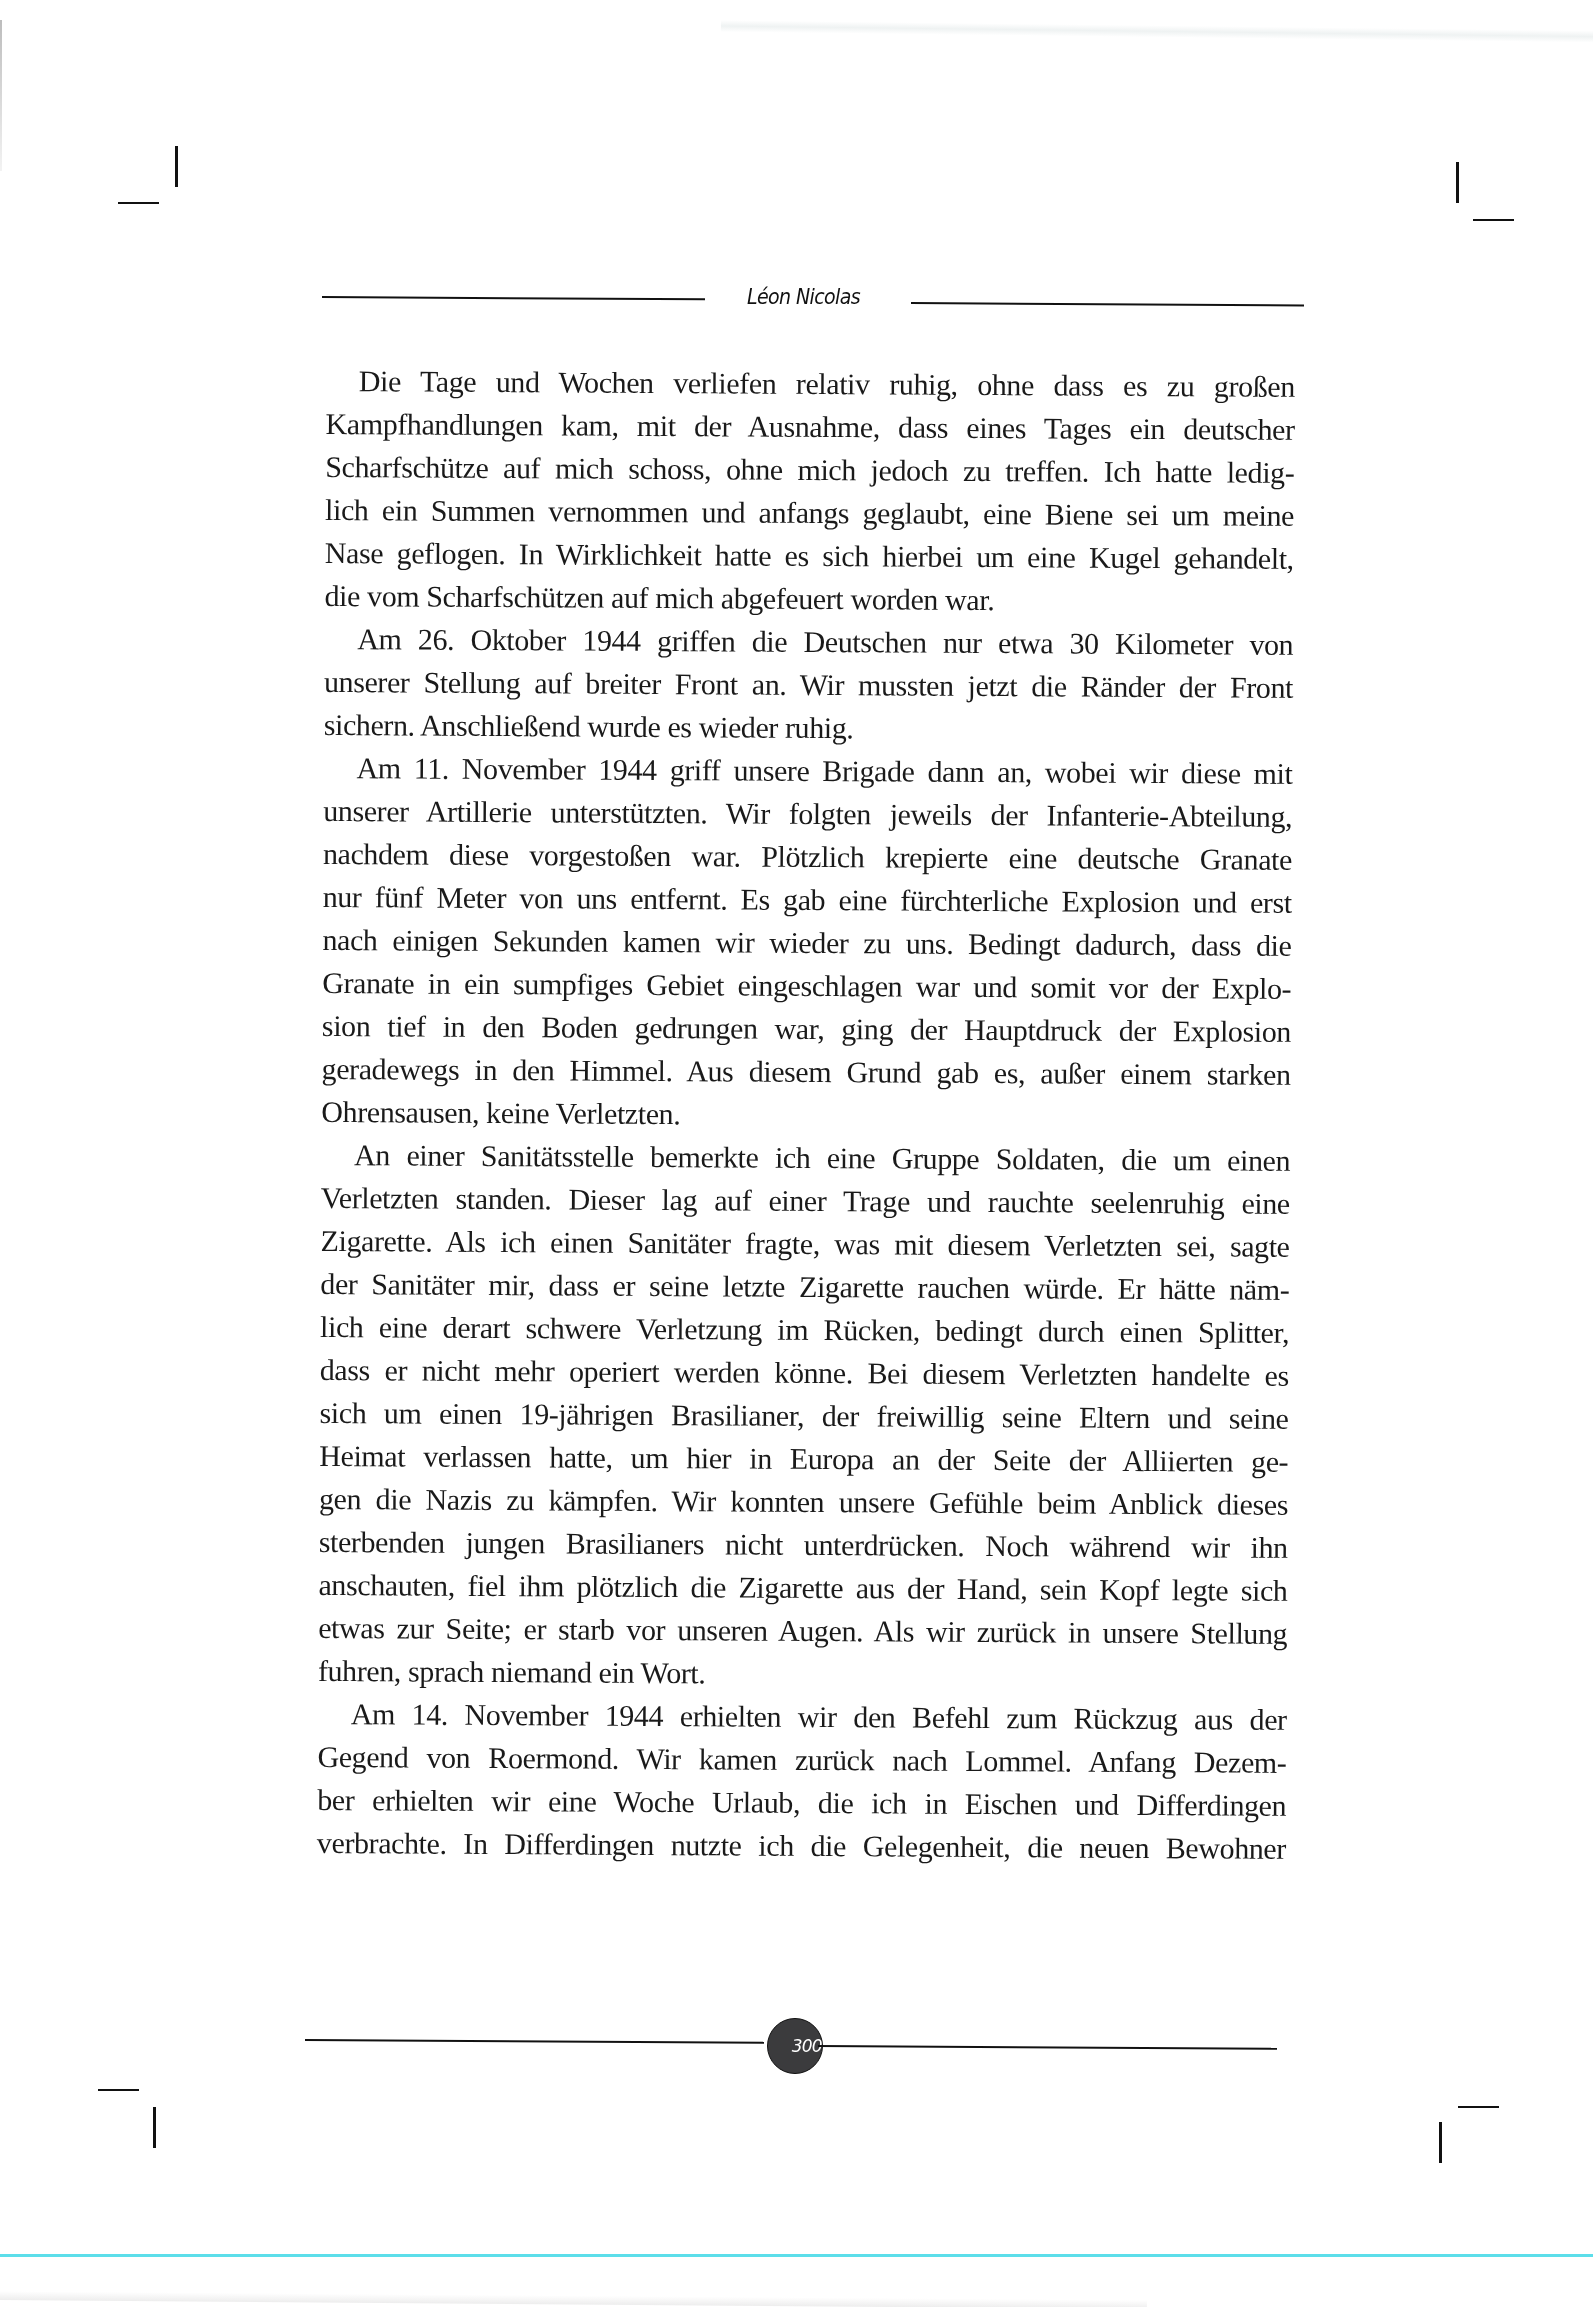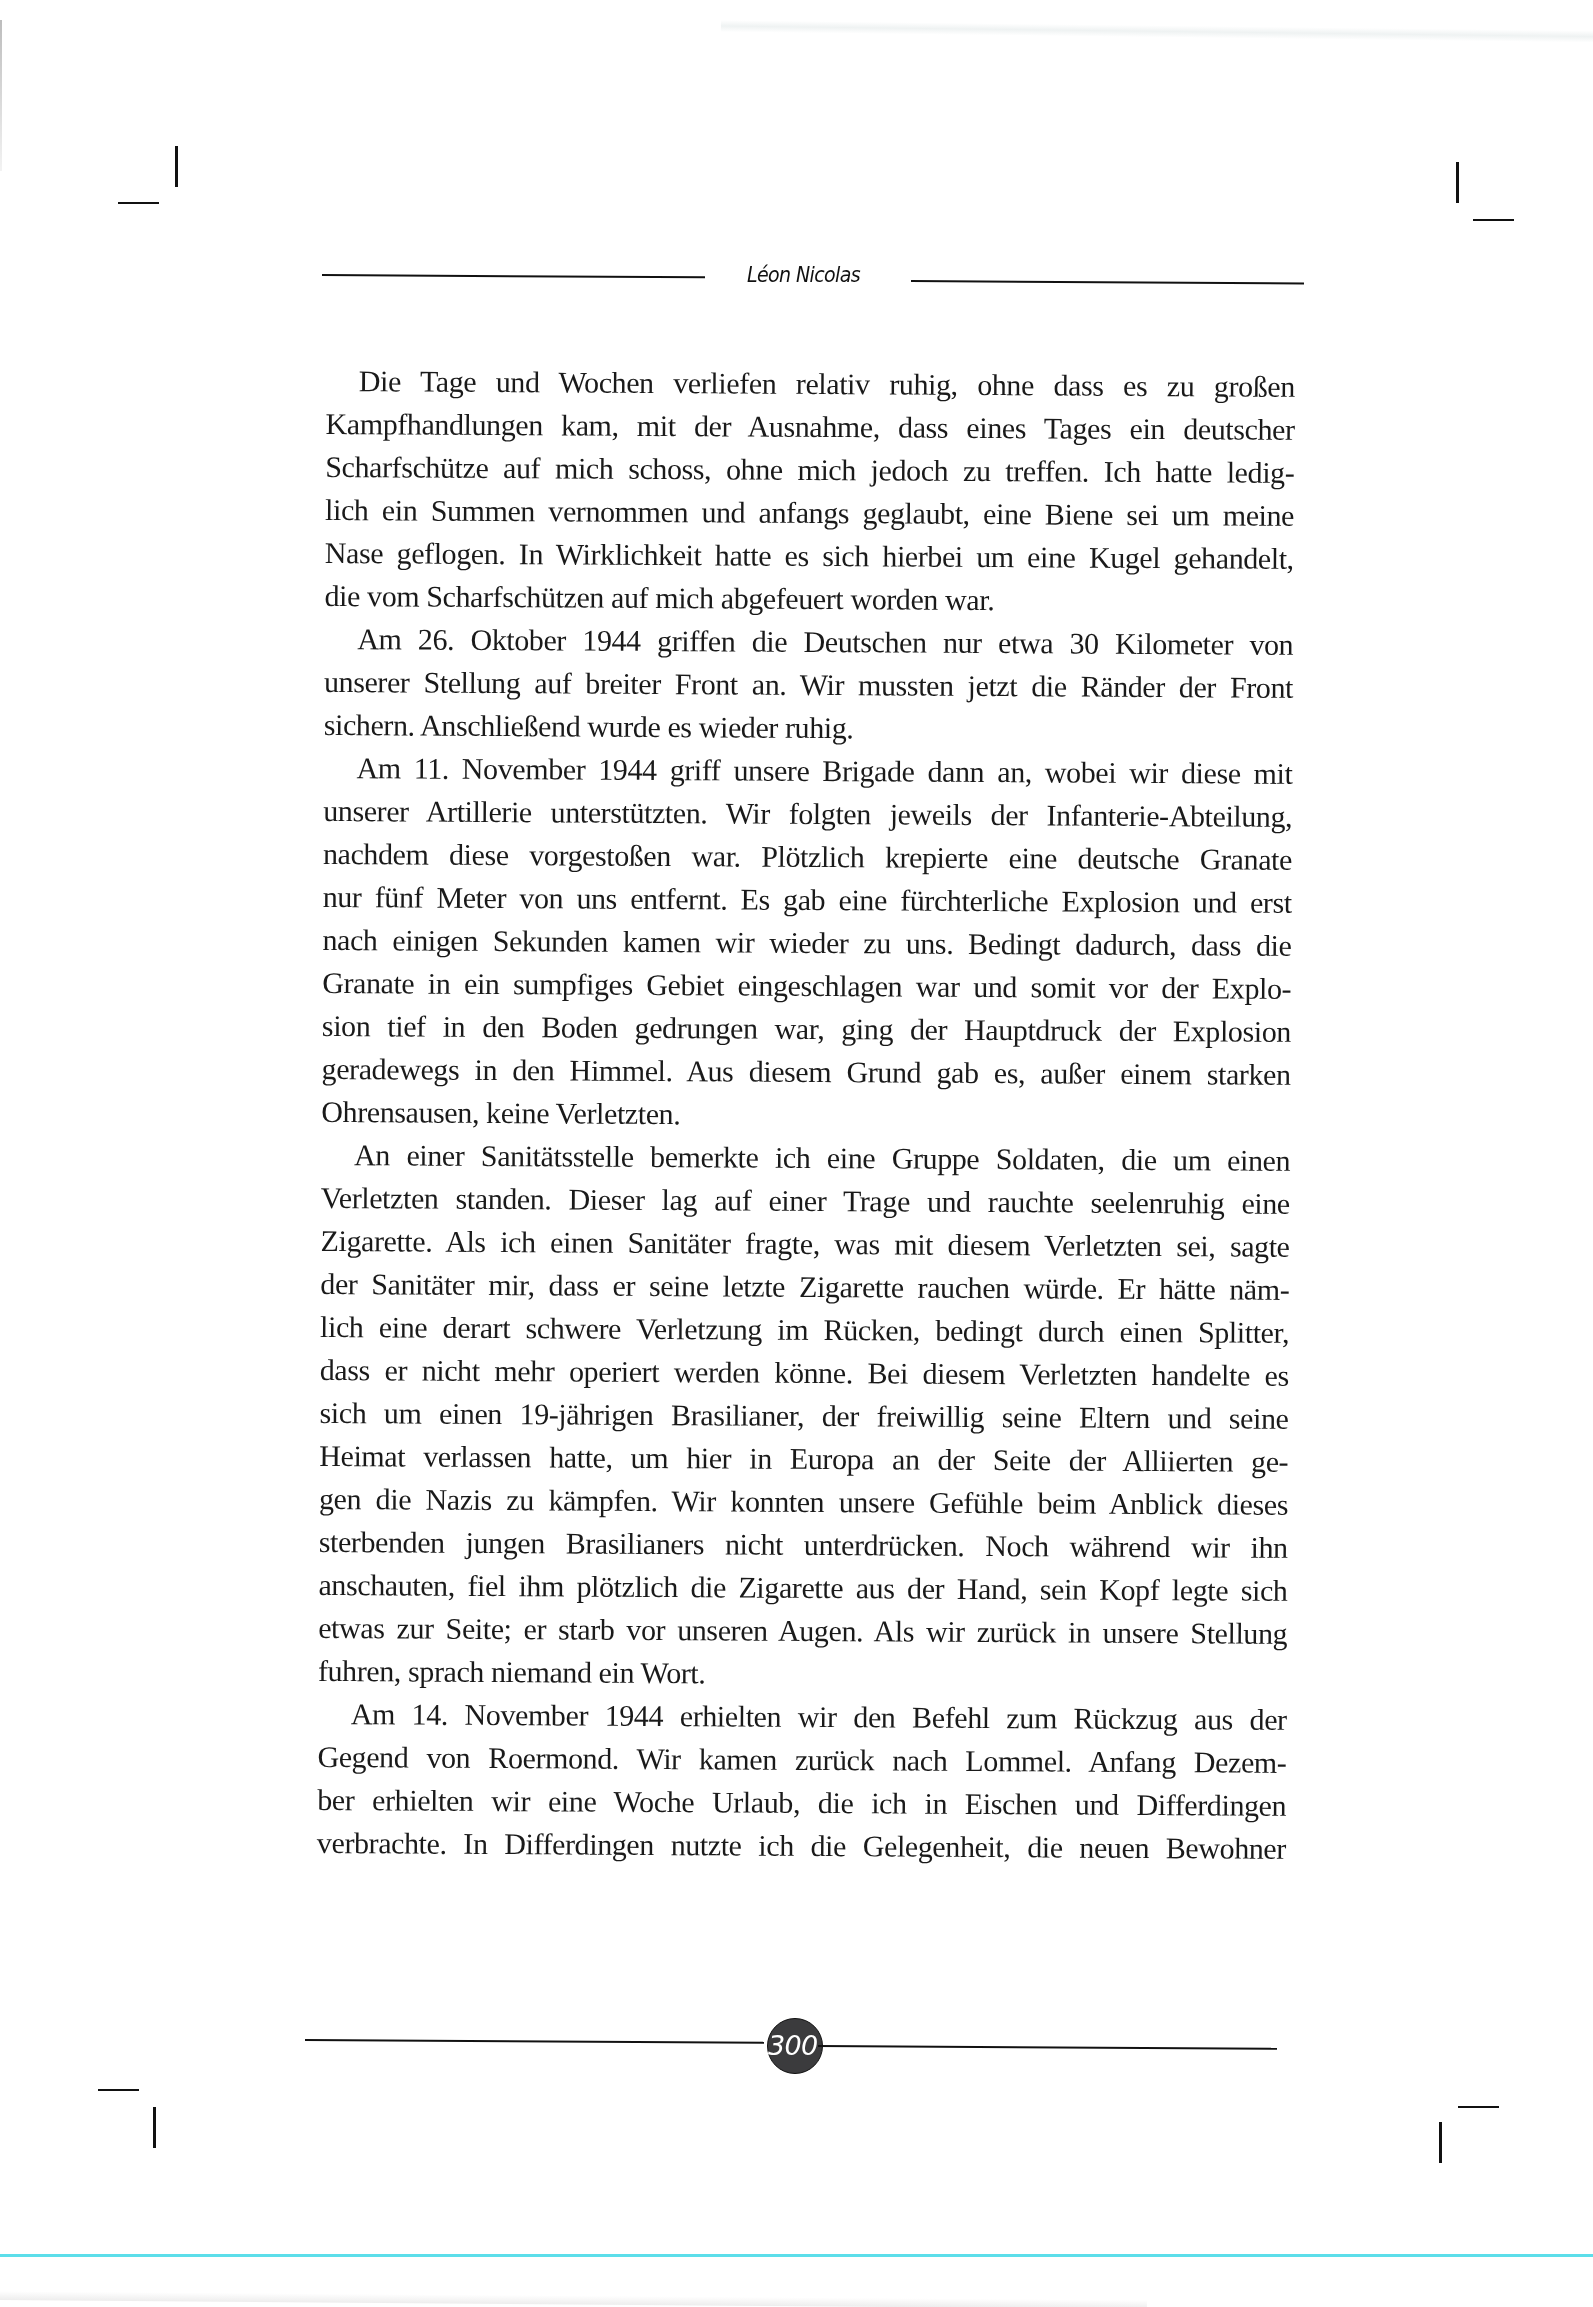--- a/index.html
+++ b/index.html
@@ -39,21 +39,21 @@
   }
 
   
   .crop { position: absolute; background: #111; }
   .crop.h { height: 2px; width: 41px; }
   .crop.v { width: 2.6px; height: 41px; }
 
   
   .header {
     position: absolute;
-    left: 322px; top: 262px; width: 983px; height: 39px;
+    left: 322px; top: 284px; width: 983px; height: 39px;
   }
   .header .rule {
     position: absolute; height: 2px; background: #111;
   }
   .header .rule.left { left: 0; top: 11.8px; width: 383px; transform: rotate(0.35deg); transform-origin: left center;}
   .header .rule.right { left: 589px; top: 18.4px; width: 393px; transform: rotate(0.35deg); transform-origin: left center;}
   .header .title {
     position: absolute; left: 425px; top: 0px;
     font-family: "DejaVu Sans", "Liberation Sans", sans-serif;
     font-style: italic;
@@ -98,23 +98,23 @@
   .page-badge {
     position: absolute;
     left: 462px; top: 52px;
     width: 54px; height: 54px;
     border-radius: 50%;
     background: #3b3b3d;
     border: 1.3px solid #111;
     color: #ffffff;
     font-family: "DejaVu Sans", "Liberation Sans", sans-serif;
     font-style: italic;
-    font-size: 27px;
+    font-size: 17px;
     line-height: 54px;
-    text-align: left;
+    text-align: right;
     letter-spacing: -0.7px;
   }
 </style>
 </head>
 <body>
 
 <div class="scan-edge-left"></div>
 <div class="scan-shadow-top"></div>
 <div class="scan-line-bottom"></div>
 <div class="scan-shadow-bottom"></div>

